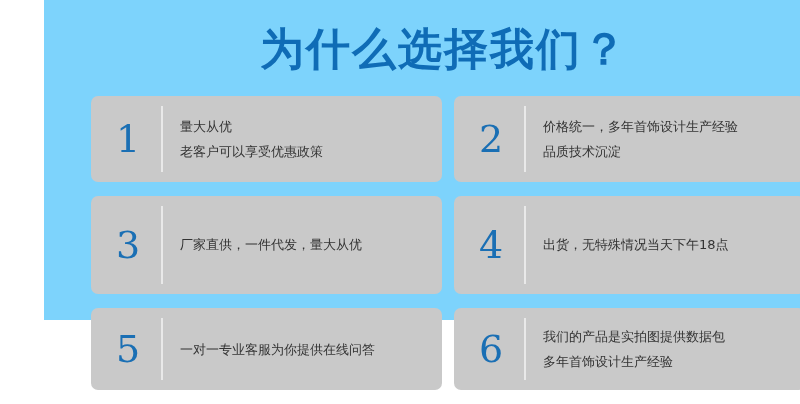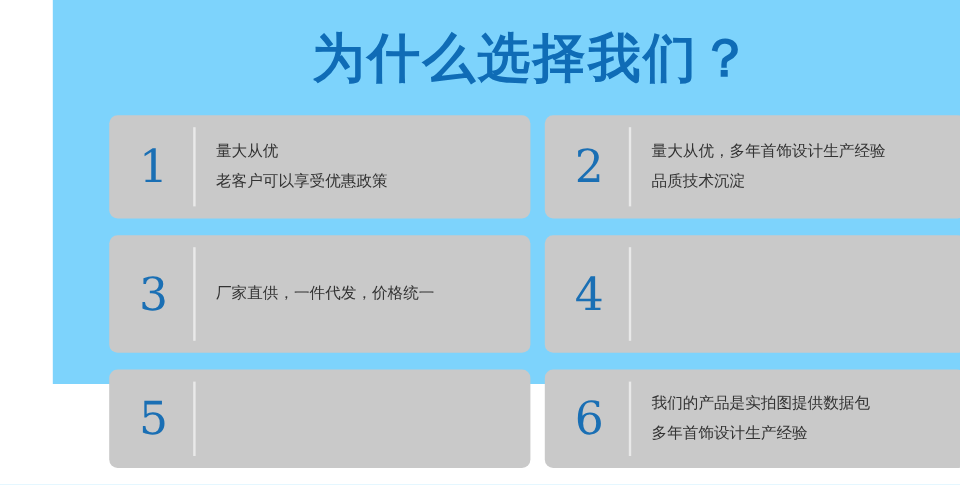--- a/index.html
+++ b/index.html
@@ -111,43 +111,47 @@
       <div class="card-text">
         <span class="line">量大从优</span>
         <span class="line">老客户可以享受优惠政策</span>
       </div>
     </div>
 
     <div class="card">
       <div class="card-number">2</div>
       <div class="card-divider"></div>
       <div class="card-text">
-        <span class="line">量大从优，多年首饰设计生产经验</span>
+        <span class="line">价格统一，多年首饰设计生产经验</span>
         <span class="line">品质技术沉淀</span>
       </div>
     </div>
 
     <div class="card rows3">
       <div class="card-number">3</div>
       <div class="card-divider"></div>
       <div class="card-text">
-        <span class="line">厂家直供，一件代发，价格统一</span>
+        <span class="line">厂家直供，一件代发，量大从优</span>
       </div>
     </div>
 
     <div class="card rows3">
       <div class="card-number">4</div>
       <div class="card-divider"></div>
       <div class="card-text">
+        <span class="line">出货，无特殊情况当天下午18点</span>
       </div>
     </div>
 
     <div class="card">
       <div class="card-number">5</div>
       <div class="card-divider"></div>
+      <div class="card-text">
+        <span class="line">一对一专业客服为你提供在线问答</span>
+      </div>
     </div>
 
     <div class="card">
       <div class="card-number">6</div>
       <div class="card-divider"></div>
       <div class="card-text">
         <span class="line">我们的产品是实拍图提供数据包</span>
         <span class="line">多年首饰设计生产经验</span>
       </div>
     </div>

